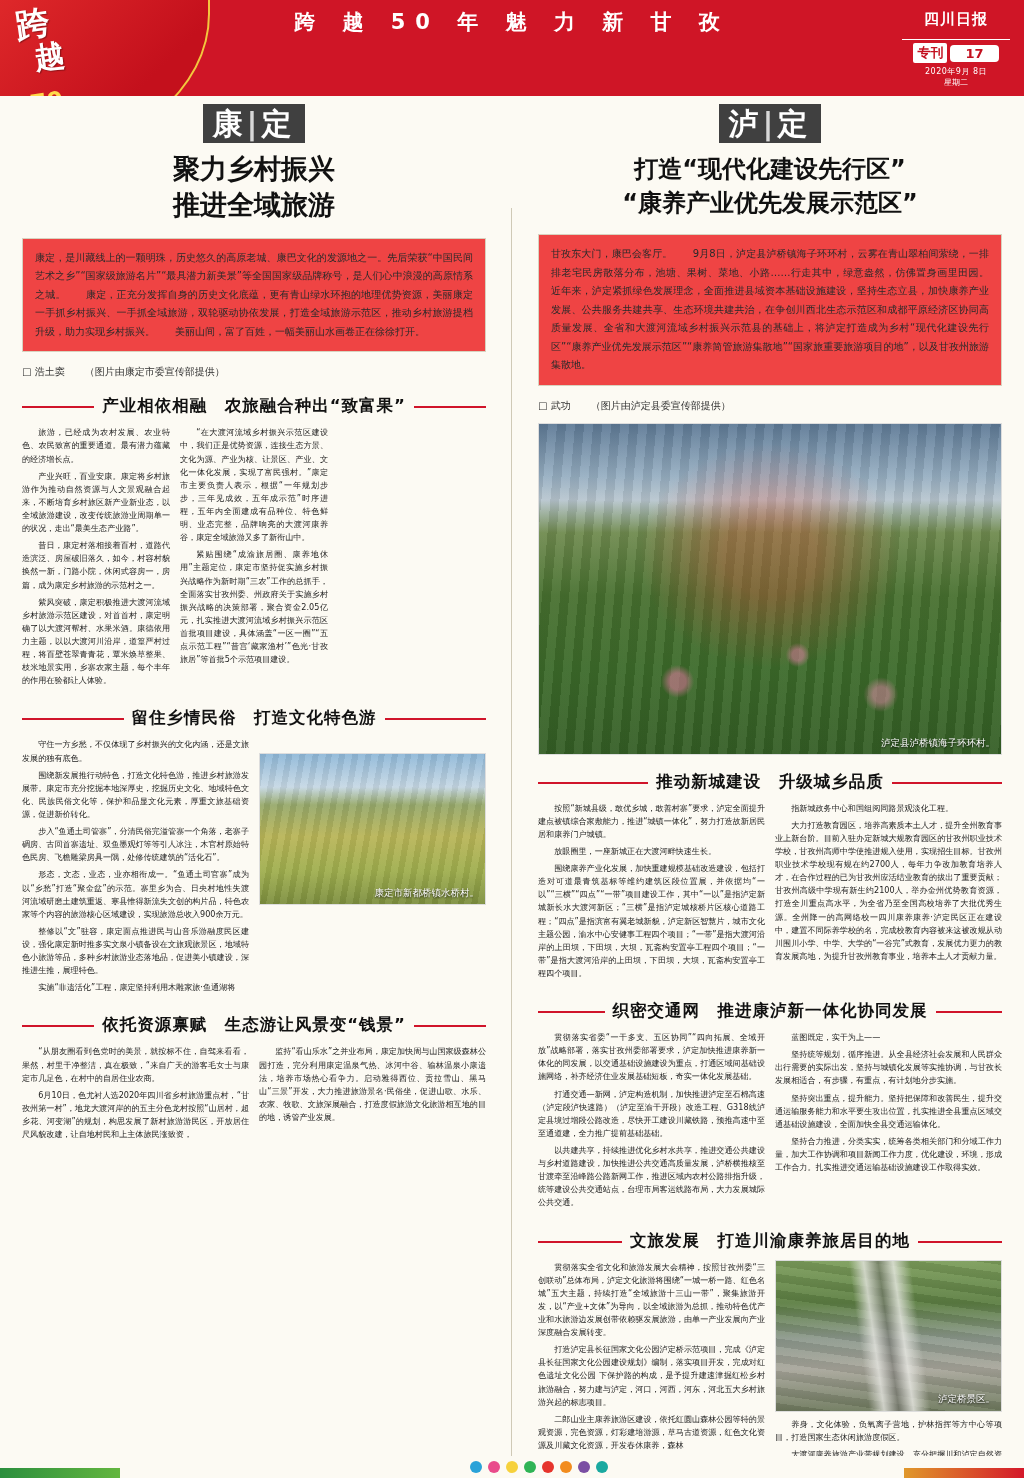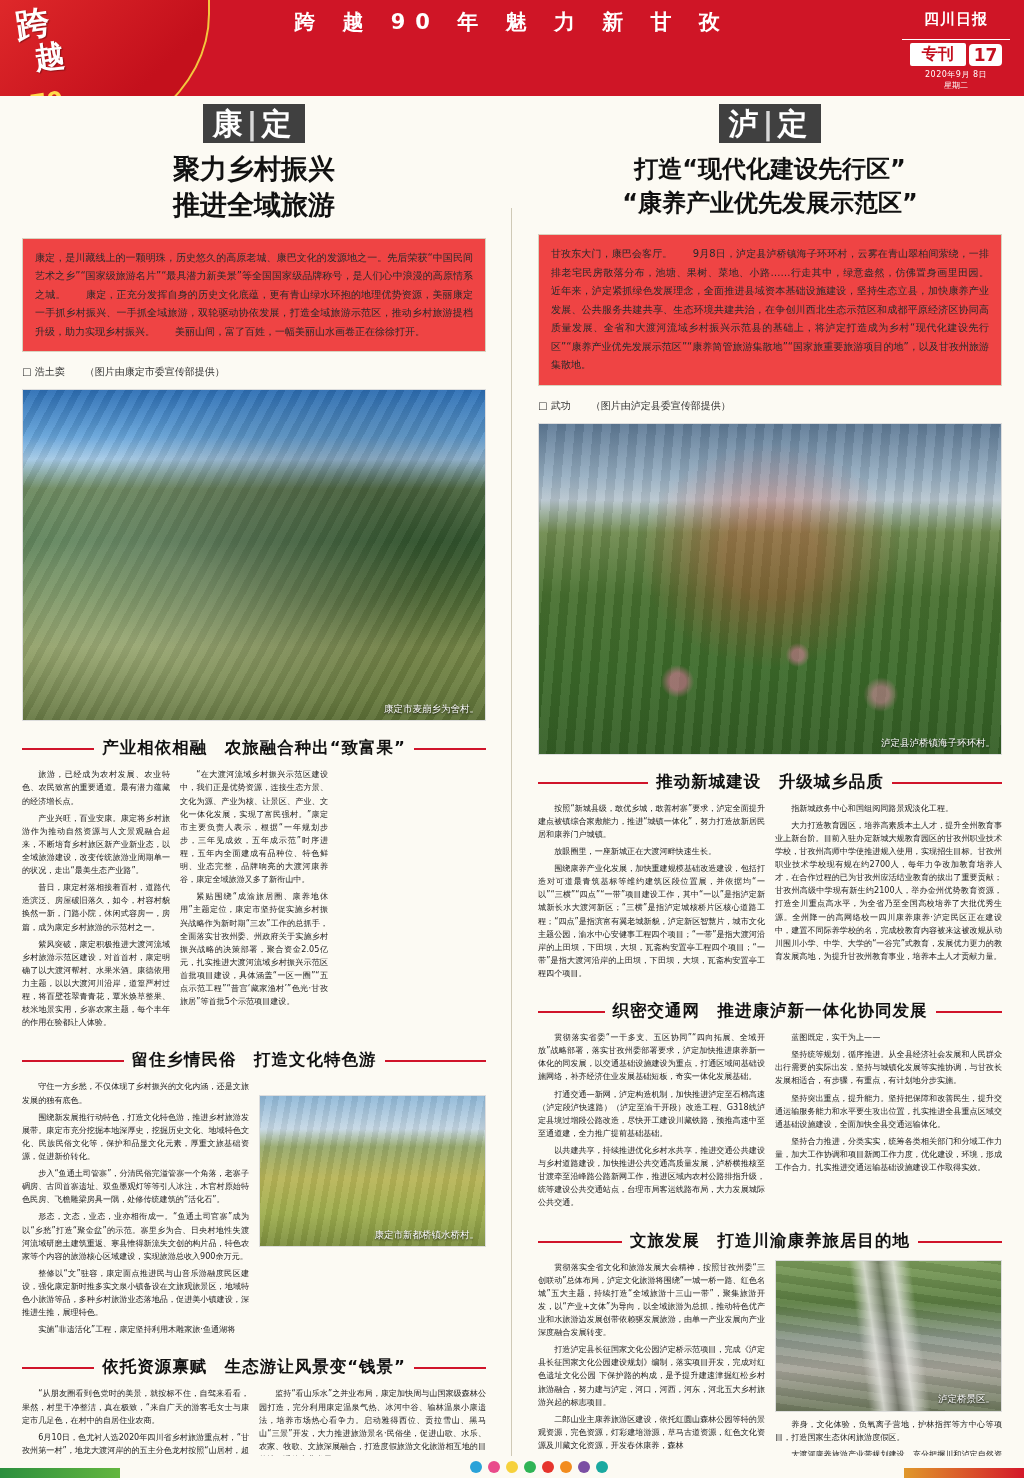--- a/index.html
+++ b/index.html
@@ -53,24 +53,24 @@
   .paper-badge{
     position:absolute;right:14px;top:10px;width:108px;text-align:center;color:#fff;
   }
   .paper-badge .pname{
     font-size:15px;font-weight:bold;letter-spacing:1px;border-bottom:1px solid #fff;padding-bottom:10px;
   }
   .paper-badge .prow{
     display:flex;align-items:center;justify-content:center;gap:3px;margin-top:3px;
   }
   .paper-badge .pk{
-    background:#fff;color:#c3101f;font-size:16px;font-weight:bold;padding:1px 12px;border-radius:2px;
+    background:#fff;color:#c3101f;font-size:13px;font-weight:bold;padding:1px 4px;border-radius:2px;
   }
   .paper-badge .pnum{
-    background:#fff;color:#c3101f;font-size:17px;font-weight:bold;padding:1px 5px;border-radius:4px;
+    background:#fff;color:#c3101f;font-size:13px;font-weight:bold;padding:1px 15px;border-radius:4px;
   }
   .paper-badge .pdate{font-size:8px;margin-top:3px;letter-spacing:.5px;}
   .paper-badge .pday{font-size:8px;}
 
   
   .content{
     position:absolute;top:100px;left:0;width:1024px;height:1330px;
     padding:0 22px;box-sizing:border-box;
   }
   .cols{display:flex;gap:0;height:100%;}
@@ -183,21 +183,21 @@
   .edge-left{position:absolute;left:0;bottom:0;width:120px;height:10px;background:linear-gradient(90deg,#2b8f3e,#63b63f);}
   .edge-right{position:absolute;right:0;bottom:0;width:120px;height:10px;background:linear-gradient(90deg,#e0982b,#d4182a);}
 </style>
 </head>
 <body>
 
 <div class="page">
 
   <div class="masthead">
     <div class="masthead-strip"></div>
-    <div class="mast-title">跨 越 90 年  魅 力 新 甘 孜</div>
+    <div class="mast-title">跨 越 50 年  魅 力 新 甘 孜</div>
 
     <div class="logo-wrap">
       <div class="logo-shape"></div>
       <div class="logo-text">
         <span>跨</span>
         <small>越</small>
       </div>
       <div class="logo-num">70</div>
     </div>
 
@@ -223,24 +223,20 @@
           </span>
         </div>
         <div class="sec-head">
           <div>聚力乡村振兴</div>
           <div>推进全域旅游</div>
         </div>
 
         <div class="lede">康定，是川藏线上的一颗明珠，历史悠久的高原老城、康巴文化的发源地之一。先后荣获“中国民间艺术之乡”“国家级旅游名片”“最具潜力新美景”等全国国家级品牌称号，是人们心中浪漫的高原情系之城。　　康定，正充分发挥自身的历史文化底蕴，更有青山绿水环抱的地理优势资源，美丽康定一手抓乡村振兴、一手抓全域旅游，双轮驱动协依发展，打造全域旅游示范区，推动乡村旅游提档升级，助力实现乡村振兴。　　美丽山间，富了百姓，一幅美丽山水画卷正在徐徐打开。</div>
         <div class="byline">□ 浩土窦　　（图片由康定市委宣传部提供）</div>
 
-        <div class="photo">
-          <div class="photo-mountain"></div>
-          <div class="cap">康定市麦崩乡为舍村。</div>
-        </div>
 
         <div class="subhead">
           <span class="t">产业相依相融　农旅融合种出“致富果”</span>
         </div>
 
         <div class="flowrow">
           <div class="tcol w33">
             <p>旅游，已经成为农村发展、农业特色、农民致富的重要通道。最有潜力蕴藏的经济增长点。</p>
             <p>产业兴旺，百业安康。康定将乡村旅游作为推动自然资源与人文景观融合起来，不断培育乡村旅区新产业新业态，以全域旅游建设，改变传统旅游业周期单一的状况，走出“最美生态产业路”。</p>
             <p>昔日，康定村落相接着百村，道路代造滨泛、房屋破旧落久，如今，村容村貌换然一新，门路小院，休闲式容房一，房篇，成为康定乡村旅游的示范村之一。</p>

